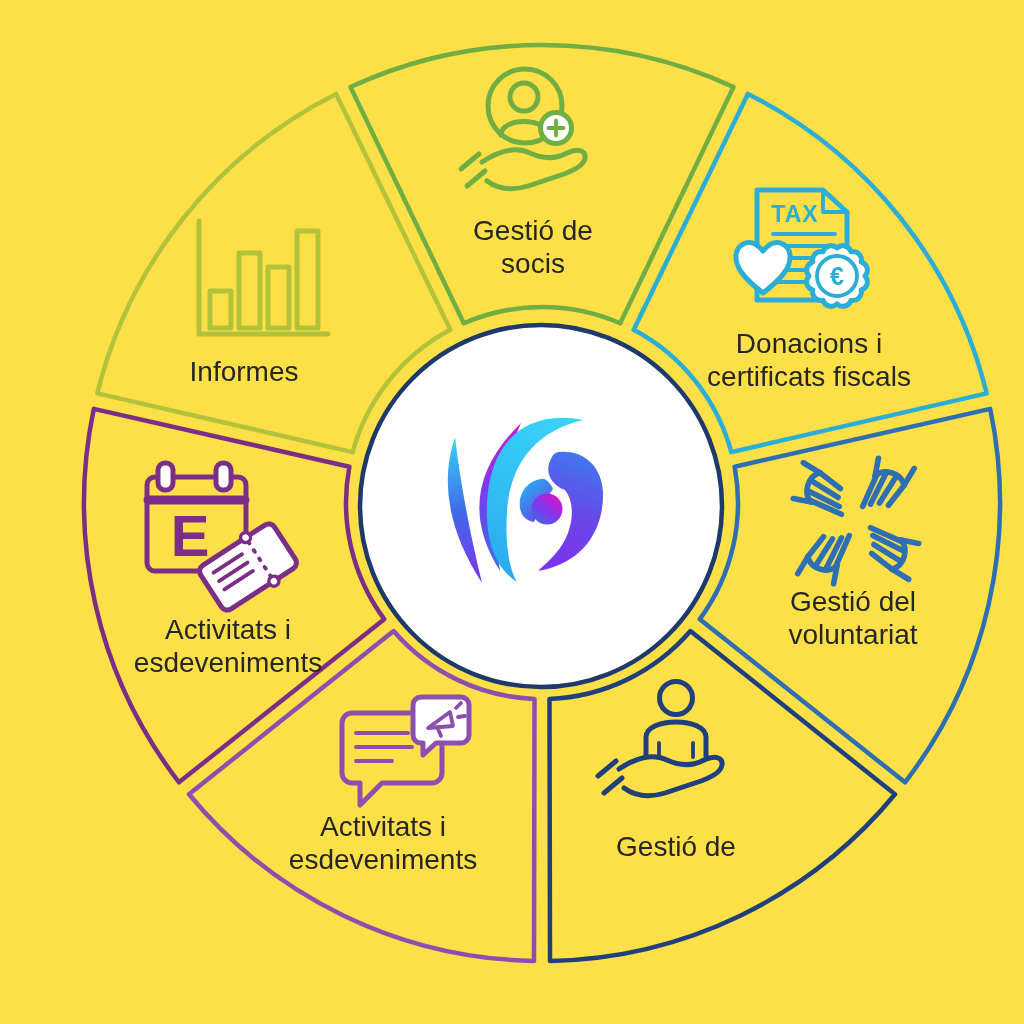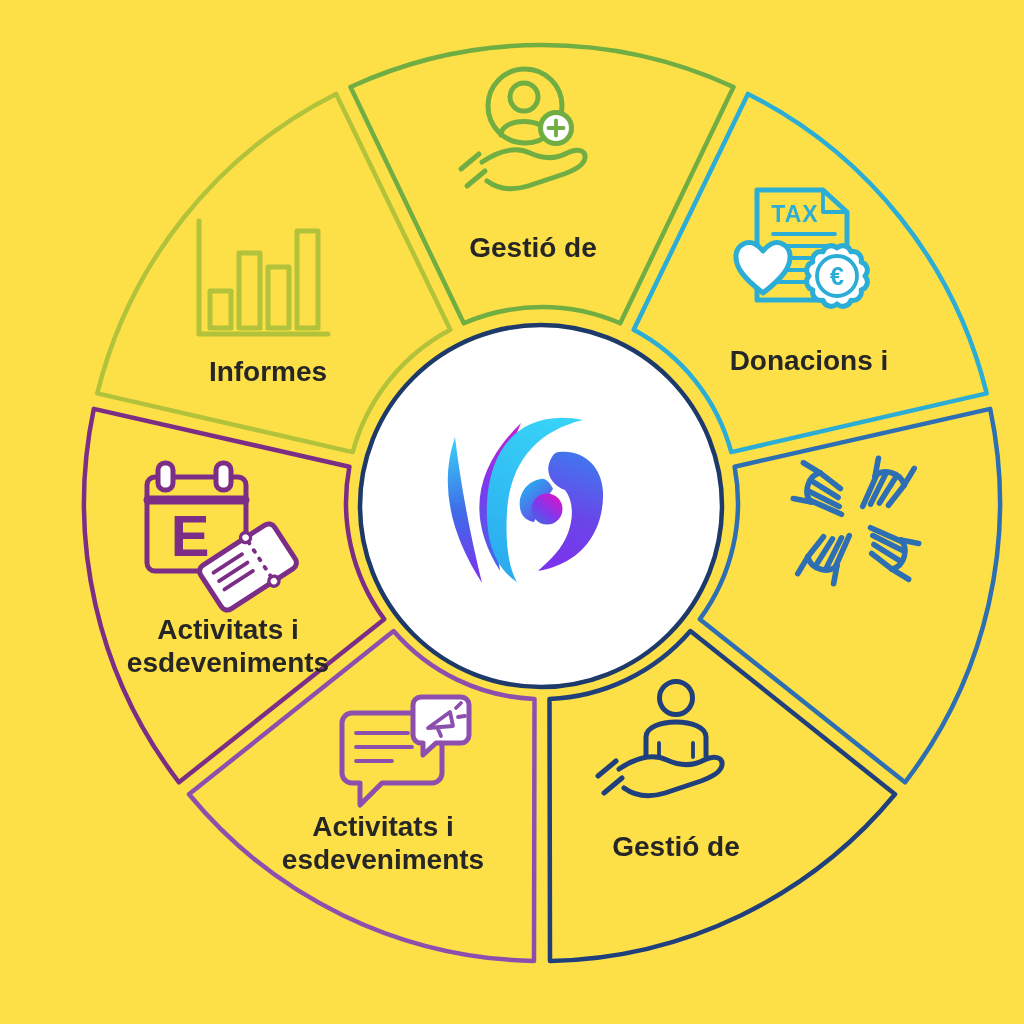--- a/index.html
+++ b/index.html
@@ -4,21 +4,21 @@
 <style>
   html,body{margin:0;padding:0;background:#ffffff;}
   .stage{position:relative;width:1024px;height:1024px;background:#fde047;overflow:hidden;
          font-family:"Liberation Sans","DejaVu Sans",sans-serif;}
   .stage svg{position:absolute;left:0;top:0;}
   .seg-outline{fill:none;stroke-width:4.5;stroke-linejoin:round;stroke-linecap:round;}
   .icon{fill:none;stroke-width:5;stroke-linecap:round;stroke-linejoin:round;}
   .icon .thin{stroke-width:3.8;}
   .icon .wfill{fill:#ffffff;}
   .label{position:absolute;transform:translate(-50%,-50%);text-align:center;
-         color:#262626;font-weight:700;font-size:28px;line-height:33px;white-space:nowrap;}
+         color:#262626;font-weight:400;font-size:28px;line-height:33px;white-space:nowrap;}
   .label span{display:block;}
   .svgtext{font-family:"Liberation Sans","DejaVu Sans",sans-serif;font-weight:700;}
 </style>
 </head>
 <body>
 
 <div class="stage">
 <svg width="1024" height="1024" viewBox="0 0 1024 1024">
   <defs>
     <linearGradient id="lgC1" gradientUnits="userSpaceOnUse" x1="455" y1="437" x2="482" y2="583">
@@ -152,28 +152,34 @@
   <g>
     <path fill="url(#lgC1)" d="M 455 437 Q 432 505 482 583 Q 463 505 455 437 Z"></path>
     <path fill="url(#lgC2)" d="M 521 423 Q 450 492 500 571 Q 487 498 521 423 Z"></path>
     <path fill="url(#lgC3)" d="M 583 420 C 527 409 490 441 487 503 C 485 547 499 570 517 582 C 509 568 505 545 507 512 C 510 462 537 431 583 420 Z"></path>
     <path fill="url(#lgC4)" d="M 560 452 C 585 450 602 468 603 492 C 604 520 592 549 563 563 C 552 568 545 570 538 571 C 551 559 562 549 568 533 C 574 517 573 500 565 490 C 551 485 545 472 550 461 C 553 454 555 452 560 452 Z"></path>
     <path fill="url(#lgT)" d="M 541 479 C 527 481 518 494 520 508 C 521 516 527 521 534 522 C 539 511 546 499 553 489 C 550 483 546 478 541 479 Z"></path>
     <circle cx="547" cy="509" r="15.5" fill="url(#lgD)"></circle>
   </g>
 </svg>
 
-<div class="label" style="left:268px;top:371px">
+<div class="label" style="left:244px;top:371px">
   <span>Informes</span>
 </div>
 <div class="label" style="left:533px;top:247px">
   <span>Gestió de</span>
+  <span>socis</span>
 </div>
 <div class="label" style="left:809px;top:360px">
   <span>Donacions i</span>
+  <span>certificats fiscals</span>
+</div>
+<div class="label" style="left:853px;top:618px">
+  <span>Gestió del</span>
+  <span>voluntariat</span>
 </div>
 <div class="label" style="left:676px;top:846px">
   <span>Gestió de</span>
 </div>
 <div class="label" style="left:383px;top:843px">
   <span>Activitats i</span>
   <span>esdeveniments</span>
 </div>
 <div class="label" style="left:228px;top:646px">
   <span>Activitats i</span>

